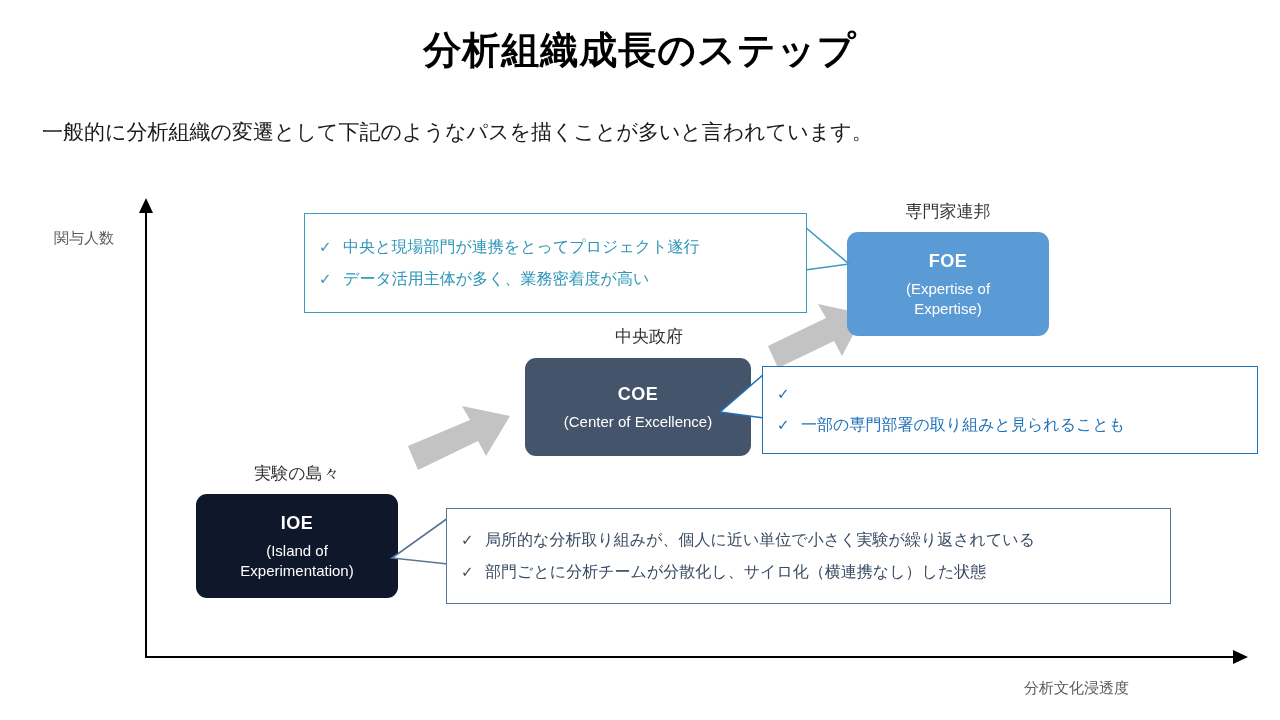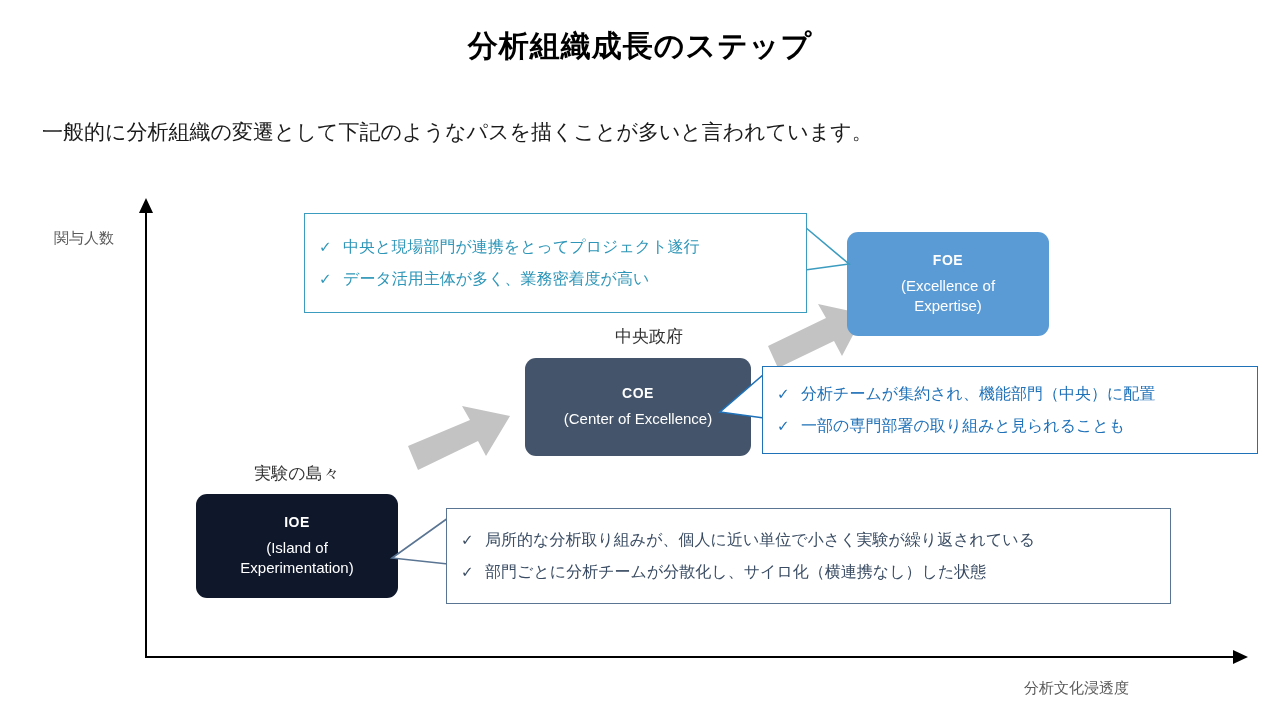--- a/index.html
+++ b/index.html
@@ -15,21 +15,21 @@
     width: 1280px; height: 720px;
     background: #ffffff;
   }
 
   
   .slide-title {
     position: absolute;
     left: 0; top: 28px;
     width: 1280px;
     text-align: center;
-    font-size: 30px;
+    font-size: 38px;
     font-weight: bold;
     color: #000000;
     letter-spacing: 1px;
     line-height: 1.2;
   }
   .slide-subtitle {
     position: absolute;
     left: 42px; top: 118px;
     font-size: 21px;
     color: #1a1a1a;
@@ -82,21 +82,21 @@
     border-radius: 11px;
     color: #ffffff;
     display: flex;
     flex-direction: column;
     align-items: center;
     justify-content: center;
     text-align: center;
     line-height: 1.35;
   }
   .stage-abbr {
-    font-size: 14px;
+    font-size: 18px;
     font-weight: bold;
     letter-spacing: 0.5px;
     margin-bottom: 6px;
   }
   .stage-full {
     font-size: 15px;
     font-weight: normal;
     padding: 0 6px;
   }
 
@@ -173,23 +173,24 @@
   <div class="axis-label axis-label-y">関与人数</div>
   <div class="axis-label axis-label-x">分析文化浸透度</div>
 
   <svg class="growth-arrow" style="left:404px; top:404px;" width="110" height="70" viewBox="0 0 110 70">
     <polygon points="4,42 66,16 58,2 106,12 82,52 74,37 14,66" fill="#C3C3C3"></polygon>
   </svg>
   <svg class="growth-arrow" style="left:764px; top:300px;" width="105" height="70" viewBox="0 0 105 70">
     <polygon points="4,46 62,18 54,4 100,14 78,56 70,41 14,68" fill="#C3C3C3"></polygon>
   </svg>
 
+  <div class="stage-caption" id="cap-foe">専門家連邦</div>
   <div class="stage-box" id="box-foe">
     <div class="stage-abbr">FOE</div>
-    <div class="stage-full">(Excellence of</div>
+    <div class="stage-full">(Expertise of</div>
     <div class="stage-full">Expertise)</div>
   </div>
 
   <div class="stage-caption" id="cap-coe">中央政府</div>
   <div class="stage-box" id="box-coe">
     <div class="stage-abbr">COE</div>
     <div class="stage-full">(Center of Excellence)</div>
   </div>
 
   <div class="stage-caption" id="cap-ioe">実験の島々</div>
@@ -222,21 +223,20 @@
     </div>
     <div class="callout-row">
       <span class="check">✓</span>
       <span>データ活用主体が多く、業務密着度が高い</span>
     </div>
   </div>
 
   <div class="callout" id="callout-coe">
     <div class="callout-row">
       <span class="check">✓</span>
-      <span>分析チームが集約され、機能部門（中央）に配置</span>
     </div>
     <div class="callout-row">
       <span class="check">✓</span>
       <span>一部の専門部署の取り組みと見られることも</span>
     </div>
   </div>
 
   <div class="callout" id="callout-ioe">
     <div class="callout-row">
       <span class="check">✓</span>

